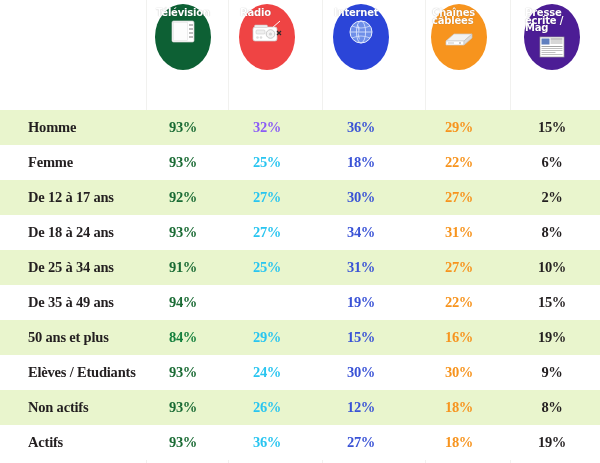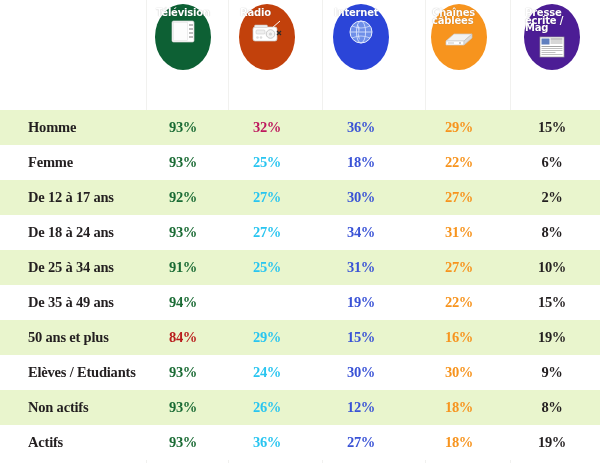--- a/index.html
+++ b/index.html
@@ -74,21 +74,21 @@
               <rect x="6" y="2" width="22" height="21" rx="1.5" fill="#ffffff" stroke="#cfcfcf" stroke-width=".7"></rect>
               <rect x="7.5" y="3.5" width="14" height="18" fill="#fdfdfd" stroke="#e2e2e2" stroke-width=".6"></rect>
               <rect x="23" y="5" width="4" height="2" fill="#bdbdbd"></rect>
               <rect x="23" y="9" width="4" height="2" fill="#bdbdbd"></rect>
               <rect x="23" y="13" width="4" height="2" fill="#bdbdbd"></rect>
               <rect x="23" y="17" width="4" height="2" fill="#bdbdbd"></rect>
             </svg></div>
         </div>
       </div>
       <div class="hcell" style="left: 239px;">
-        <div class="bubble" style="background: #c2410c;">
+        <div class="bubble" style="background: #ef4444;">
           <div class="blabel">Radio</div>
           <div class="gfx"><svg viewBox="0 0 34 26" width="34" height="26">
               <path d="M22 9 L30 2" stroke="#ffffff" stroke-width="1" fill="none"></path>
               <rect x="3" y="8" width="24" height="14" rx="2" fill="#ffffff" stroke="#c9c9c9" stroke-width=".7"></rect>
               <rect x="4.5" y="6" width="13" height="2.5" rx="1" fill="#ededed" stroke="#c9c9c9" stroke-width=".5"></rect>
               <circle cx="20.5" cy="15" r="4.3" fill="#f4f4f4" stroke="#b5b5b5" stroke-width=".7"></circle>
               <circle cx="20.5" cy="15" r="1.6" fill="#d5d5d5"></circle>
               <rect x="6" y="11" width="9" height="4" rx="1" fill="#efefef" stroke="#c2c2c2" stroke-width=".5"></rect>
               <circle cx="7.5" cy="18.5" r="1.3" fill="#dcdcdc"></circle>
               <circle cx="11" cy="18.5" r="1.3" fill="#dcdcdc"></circle>
@@ -138,21 +138,21 @@
               <rect x="6.5" y="20" width="21" height="1" fill="#c0c0c0"></rect>
             </svg></div>
         </div>
       </div>
     </div>
 
   <div id="table">
       <div class="row alt">
         <div class="rlabel">Homme</div>
         <div class="val c0" style="color: rgb(26, 107, 52);">93%</div>
-        <div class="val c1" style="color: #be185d;">32%</div>
+        <div class="val c1" style="color: #8b5cf6;">32%</div>
         <div class="val c2" style="color: rgb(58, 83, 214);">36%</div>
         <div class="val c3" style="color: rgb(247, 148, 30);">29%</div>
         <div class="val c4" style="color: rgb(35, 31, 32);">15%</div>
       </div>
       <div class="row plain">
         <div class="rlabel">Femme</div>
         <div class="val c0" style="color: rgb(26, 107, 52);">93%</div>
         <div class="val c1" style="color: rgb(41, 197, 240);">25%</div>
         <div class="val c2" style="color: rgb(58, 83, 214);">18%</div>
         <div class="val c3" style="color: rgb(247, 148, 30);">22%</div>
@@ -184,21 +184,21 @@
       </div>
       <div class="row plain">
         <div class="rlabel">De 35 à 49 ans</div>
         <div class="val c0" style="color: rgb(26, 107, 52);">94%</div>
         <div class="val c2" style="color: rgb(58, 83, 214);">19%</div>
         <div class="val c3" style="color: rgb(247, 148, 30);">22%</div>
         <div class="val c4" style="color: rgb(35, 31, 32);">15%</div>
       </div>
       <div class="row alt">
         <div class="rlabel">50 ans et plus</div>
-        <div class="val c0" style="color: #b91c1c;">84%</div>
+        <div class="val c0" style="color: #15803d;">84%</div>
         <div class="val c1" style="color: rgb(41, 197, 240);">29%</div>
         <div class="val c2" style="color: rgb(58, 83, 214);">15%</div>
         <div class="val c3" style="color: rgb(247, 148, 30);">16%</div>
         <div class="val c4" style="color: rgb(35, 31, 32);">19%</div>
       </div>
       <div class="row plain">
         <div class="rlabel">Elèves / Etudiants</div>
         <div class="val c0" style="color: rgb(26, 107, 52);">93%</div>
         <div class="val c1" style="color: rgb(41, 197, 240);">24%</div>
         <div class="val c2" style="color: rgb(58, 83, 214);">30%</div>

